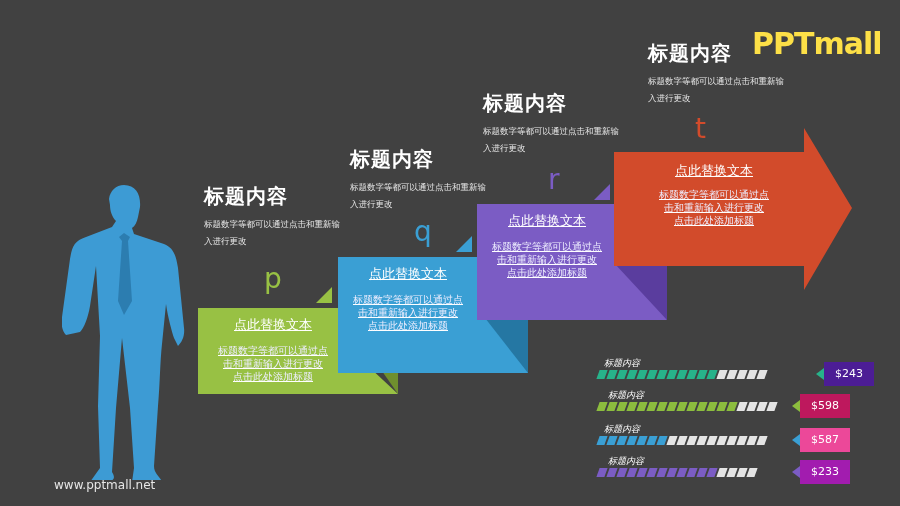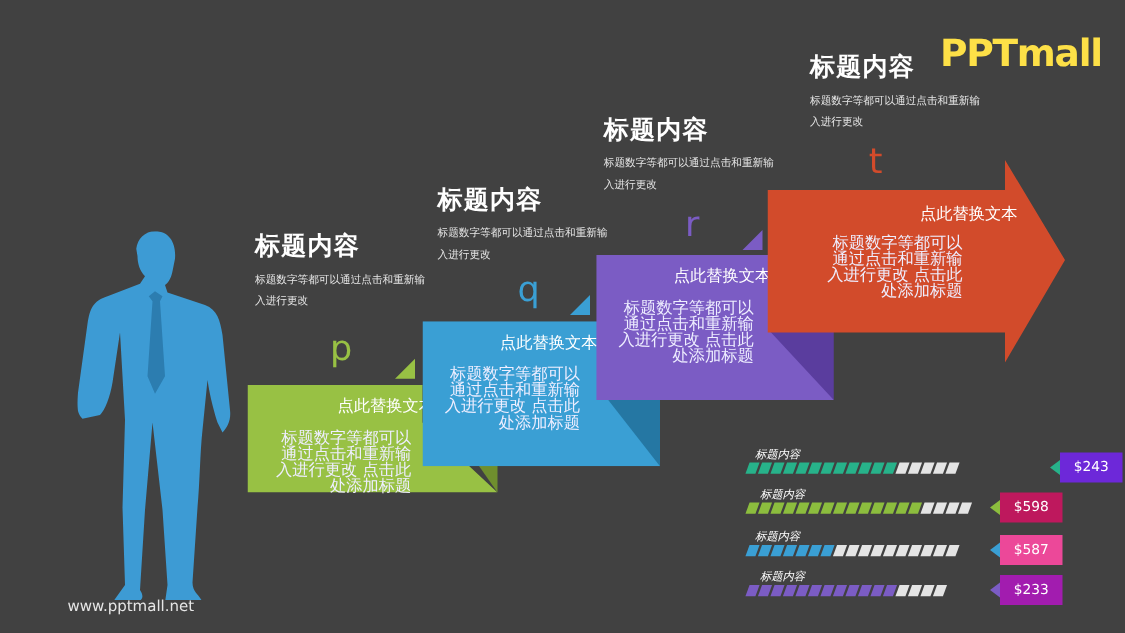--- a/index.html
+++ b/index.html
@@ -4,23 +4,23 @@
 <style>
   * { margin:0; padding:0; box-sizing:border-box; }
   html, body { width:900px; height:506px; overflow:hidden; }
   body { background:#414141; font-family:"DejaVu Sans", "Liberation Sans", sans-serif; position:relative; color:#fff; }
   .abs { position:absolute; }
   .logo { left:752px; top:26px; font-family:"DejaVu Sans", sans-serif; font-size:30px; font-weight:bold; color:#fde047; letter-spacing:-1px; }
   .url { left:54px; top:478px; font-size:12px; color:#e6e6e6; font-family:"DejaVu Sans", sans-serif; }
   .head-title { font-size:20px; font-weight:bold; color:#fff; white-space:nowrap; letter-spacing:1px; }
   .head-desc { font-size:8.5px; color:#e6e6e6; line-height:17px; width:140px; }
   .letter { font-size:28px; font-family:"DejaVu Sans", sans-serif; line-height:1; }
-  .card { position:absolute; text-align:right; }
+  .card { position:absolute; text-align:center;text-decoration:underline; }
   .card .ctitle { font-size:13px; color:#fff; margin-top:8px; }
-  .card .cdesc { font-size:13px; color:#eef; line-height:13px; margin:10px auto 0; width:112px; }
+  .card .cdesc { font-size:10px; color:#eef; line-height:13px; margin:10px auto 0; width:112px; }
   .tri { position:absolute; width:0; height:0; }
   .bar-label { font-size:9px; font-style:italic; color:#fff; }
   .bar { display:flex; gap:2px; }
   .seg { width:8px; height:9px; transform:skewX(-20deg); }
   .tag { position:absolute; width:50px; height:24px; font-size:11px; color:#fff; text-align:center; line-height:24px; }
   .tag::before { content:""; position:absolute; left:-8px; top:6px; border-top:6px solid transparent; border-bottom:6px solid transparent; border-right:8px solid var(--c); }
 </style>
 </head>
 <body>
 
@@ -112,21 +112,21 @@
         <div class="seg" style="background: rgb(39, 178, 138);"></div>
         <div class="seg" style="background: rgb(39, 178, 138);"></div>
         <div class="seg" style="background: rgb(39, 178, 138);"></div>
         <div class="seg" style="background: rgb(228, 228, 228);"></div>
         <div class="seg" style="background: rgb(228, 228, 228);"></div>
         <div class="seg" style="background: rgb(228, 228, 228);"></div>
         <div class="seg" style="background: rgb(228, 228, 228);"></div>
         <div class="seg" style="background: rgb(228, 228, 228);"></div>
       </div>
     </div>
-    <div class="tag" style="left: 848px; top: 362px; background: #6d28d9; --c: #27b28a;">$243</div>
+    <div class="tag" style="left: 824px; top: 362px; background: #4c1d95; --c: #27b28a;">$243</div>
     <div class="abs" style="left: 598px; top: 389px;">
       <div class="bar-label" style="margin-left: 10px;">标题内容</div>
       <div class="bar">
         <div class="seg" style="background: rgb(140, 189, 62);"></div>
         <div class="seg" style="background: rgb(140, 189, 62);"></div>
         <div class="seg" style="background: rgb(140, 189, 62);"></div>
         <div class="seg" style="background: rgb(140, 189, 62);"></div>
         <div class="seg" style="background: rgb(140, 189, 62);"></div>
         <div class="seg" style="background: rgb(140, 189, 62);"></div>
         <div class="seg" style="background: rgb(140, 189, 62);"></div>

